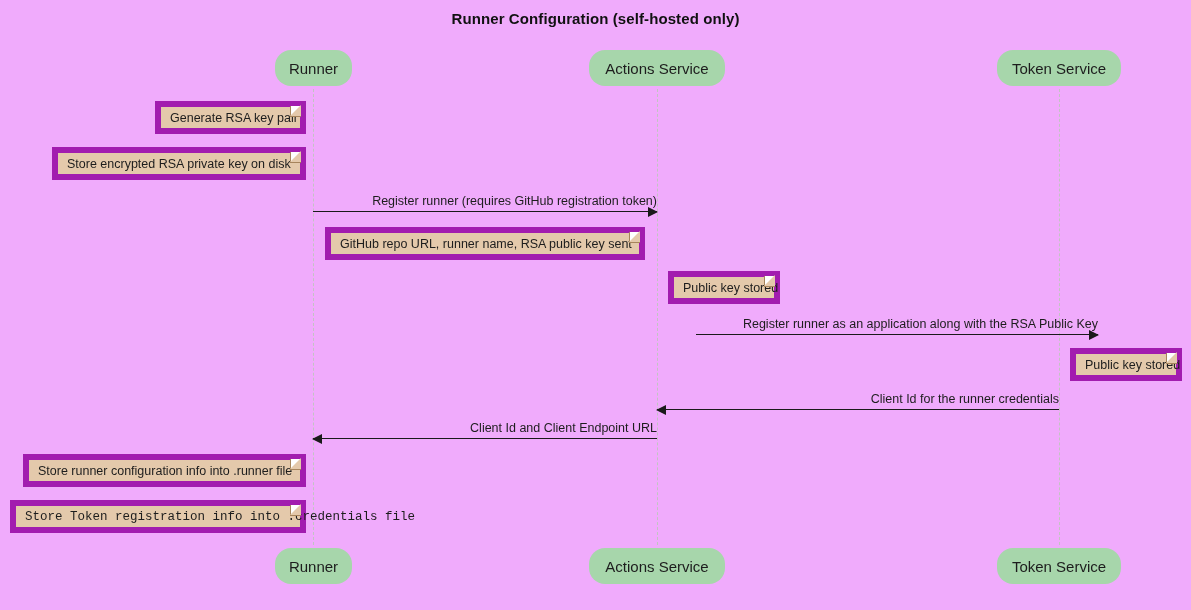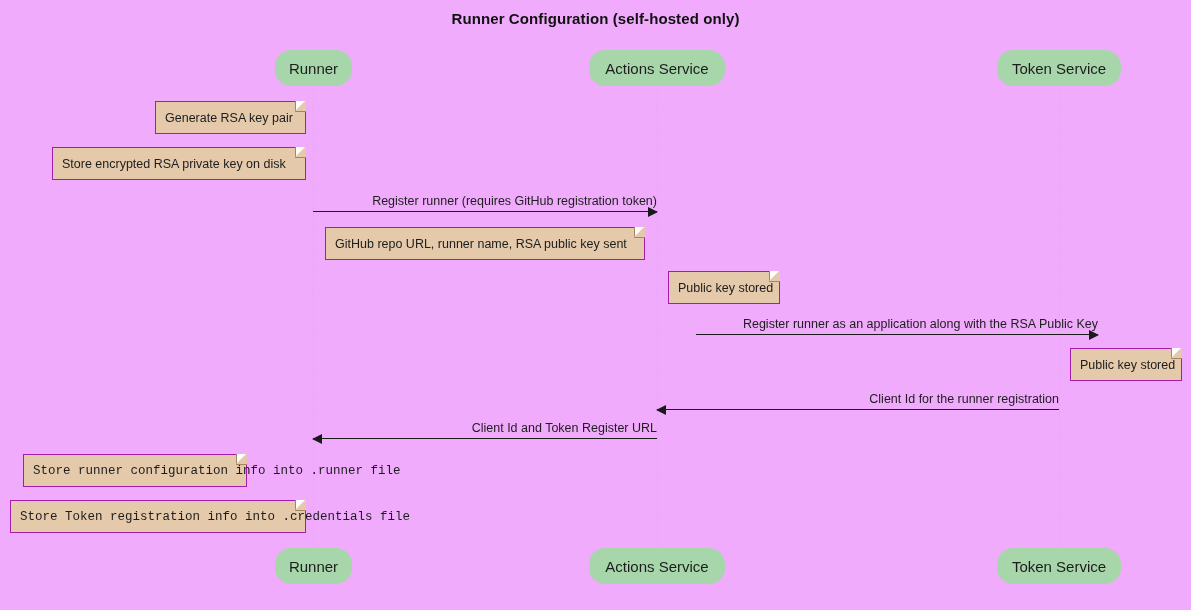--- a/index.html
+++ b/index.html
@@ -50,21 +50,21 @@
     font-size: 15px;
     color: #1d1d1d;
     box-sizing: border-box;
     white-space: nowrap;
   }
   
   .note {
     position: absolute;
     height: 33px;
     background: #e4c9ab;
-    border: 1px solid #a21caf;
+    border: 6px solid #a21caf;
     box-sizing: border-box;
     display: flex;
     align-items: center;
     font-size: 12.5px;
     color: #1d1d1d;
     white-space: nowrap;
   }
   .note .note-text {
     padding-left: 9px;
     padding-right: 9px;
@@ -175,43 +175,43 @@
   <div class="note" style="left:668px; top:271px; width:112px;">
     <span class="note-text">Public key stored</span>
     <span class="fold"></span>
   </div>
 
   <div class="note" style="left:1070px; top:348px; width:112px;">
     <span class="note-text">Public key stored</span>
     <span class="fold"></span>
   </div>
 
-  <div class="note" style="left:23px; top:454px; width:224px;font-family:Liberation Mono, monospace;">
+  <div class="note" style="left:23px; top:454px; width:283px;">
     <span class="note-text">Store runner configuration info into .runner file</span>
     <span class="fold"></span>
   </div>
 
   <div class="note" style="left:10px; top:500px; width:296px;font-family:Liberation Mono, monospace;">
     <span class="note-text">Store Token registration info into .credentials file</span>
     <span class="fold"></span>
   </div>
 
   <div class="msg" style="left:313px; top:211px; width:344px;">
     <span class="msg-label">Register runner (requires GitHub registration token)</span>
     <span class="arrowhead right"></span>
   </div>
 
   <div class="msg" style="left:696px; top:334px; width:402px;">
     <span class="msg-label">Register runner as an application along with the RSA Public Key</span>
     <span class="arrowhead right"></span>
   </div>
 
   <div class="msg" style="left:657px; top:409px; width:402px;">
-    <span class="msg-label">Client Id for the runner registration</span>
+    <span class="msg-label">Client Id for the runner credentials</span>
     <span class="arrowhead left"></span>
   </div>
 
   <div class="msg" style="left:313px; top:438px; width:344px;">
-    <span class="msg-label">Client Id and Token Register URL</span>
+    <span class="msg-label">Client Id and Client Endpoint URL</span>
     <span class="arrowhead left"></span>
   </div>
 
 </div>
 
 </body></html>

